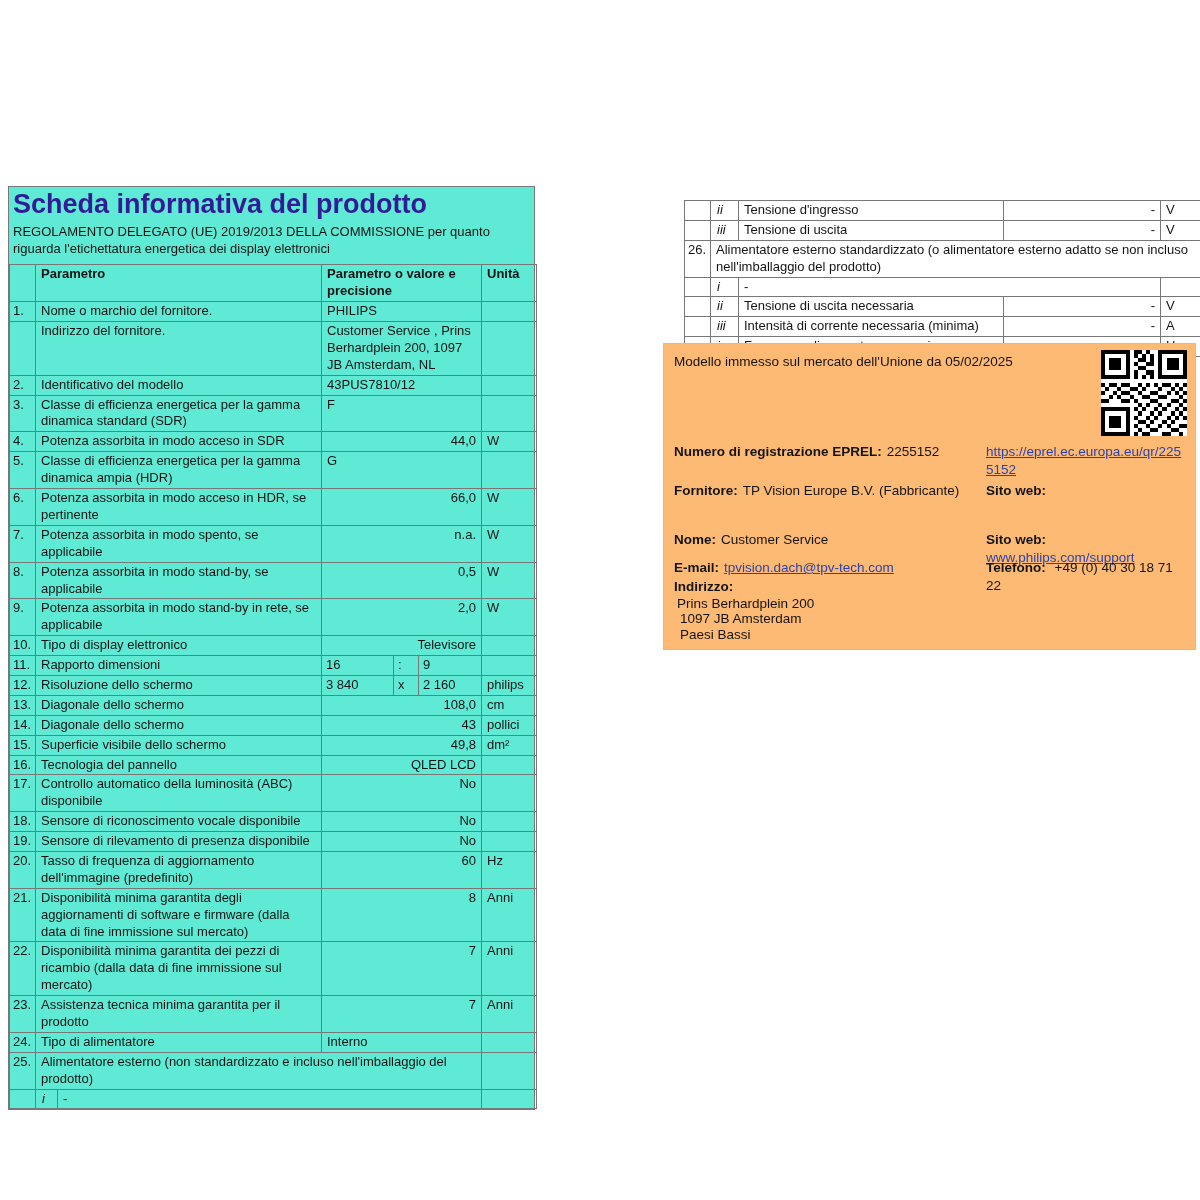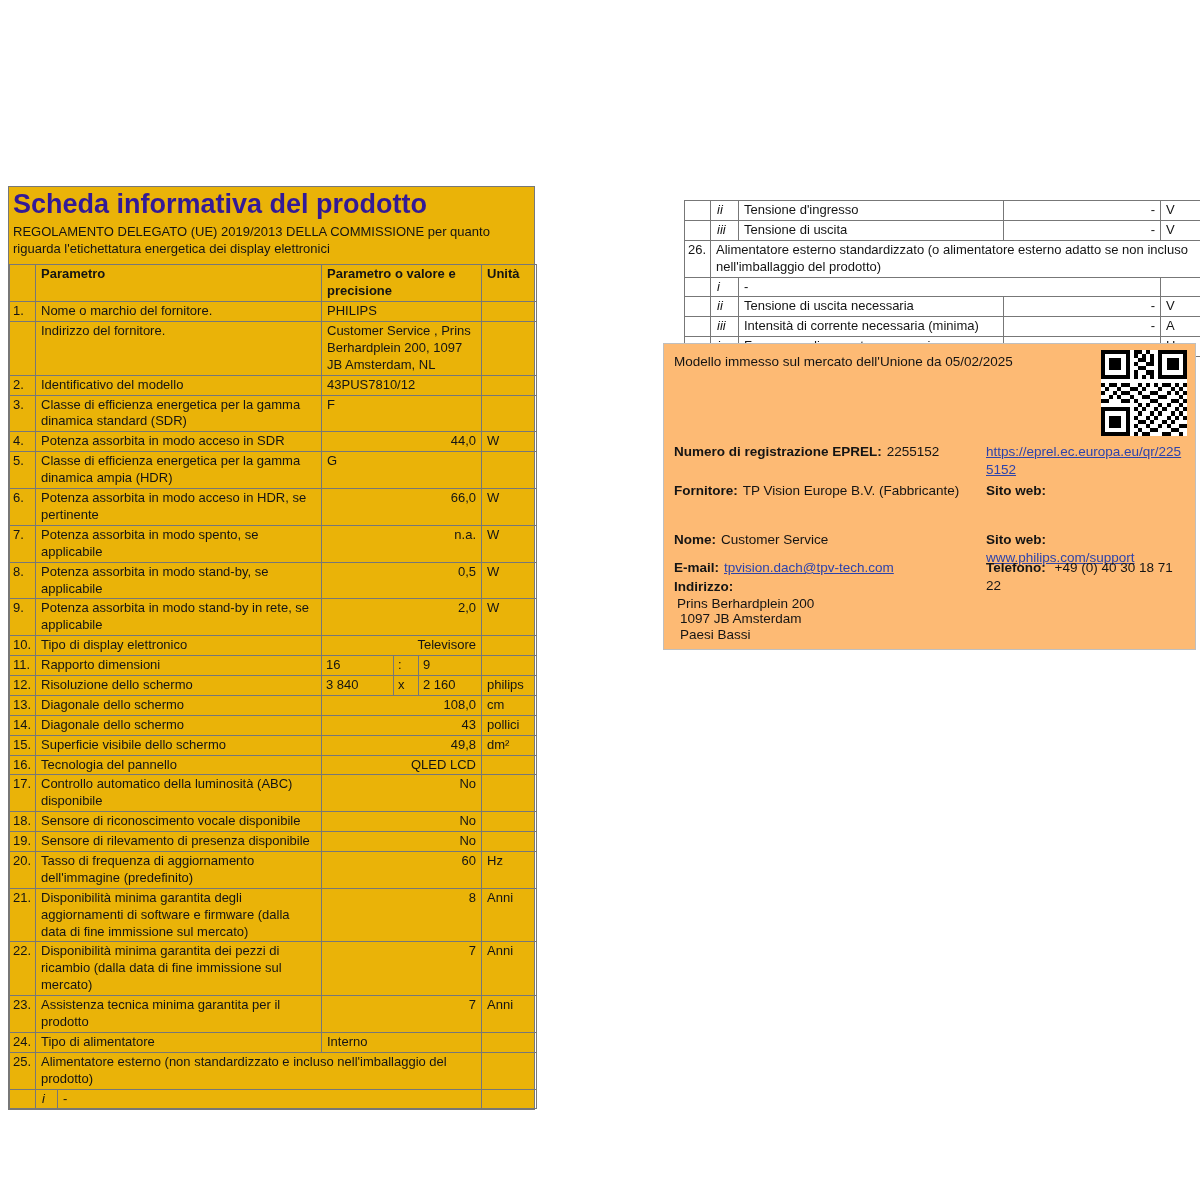--- a/index.html
+++ b/index.html
@@ -1,20 +1,20 @@
 <!DOCTYPE html>
 <html><head>
 <meta charset="utf-8">
 <style>
   html,body{margin:0;padding:0;background:#fff;}
   .page{position:relative;width:1200px;height:1200px;background:#ffffff;overflow:hidden;
         font-family:"Liberation Sans",sans-serif;color:#141414;}
 
   
-  .left-box{position:absolute;left:8px;top:186px;width:527px;border:1px solid #777;background:#eab308;box-sizing:border-box;}
+  .left-box{position:absolute;left:8px;top:186px;width:527px;border:1px solid #777;background:#5eead4;box-sizing:border-box;}
   .head{padding:2px 8px 7px 4px;}
   h1{margin:0;font-size:27px;line-height:1.15;font-weight:700;color:#331a96;}
   .subtitle{margin:3px 0 0 0;font-size:13px;line-height:1.32;color:#141414;}
 
   table.fiche{border-collapse:collapse;width:100%;table-layout:fixed;font-size:13px;line-height:1.3;color:#141414;}
   .fiche th,.fiche td{border:1px solid #777;padding:1px 5px;vertical-align:top;text-align:left;font-weight:400;word-wrap:break-word;}
   .fiche th{font-weight:700;}
   .fiche td.r{text-align:right;}
   .fiche td.num{padding:1px 3px;}
   .fiche td.sub{font-style:italic;padding:1px 6px;}

